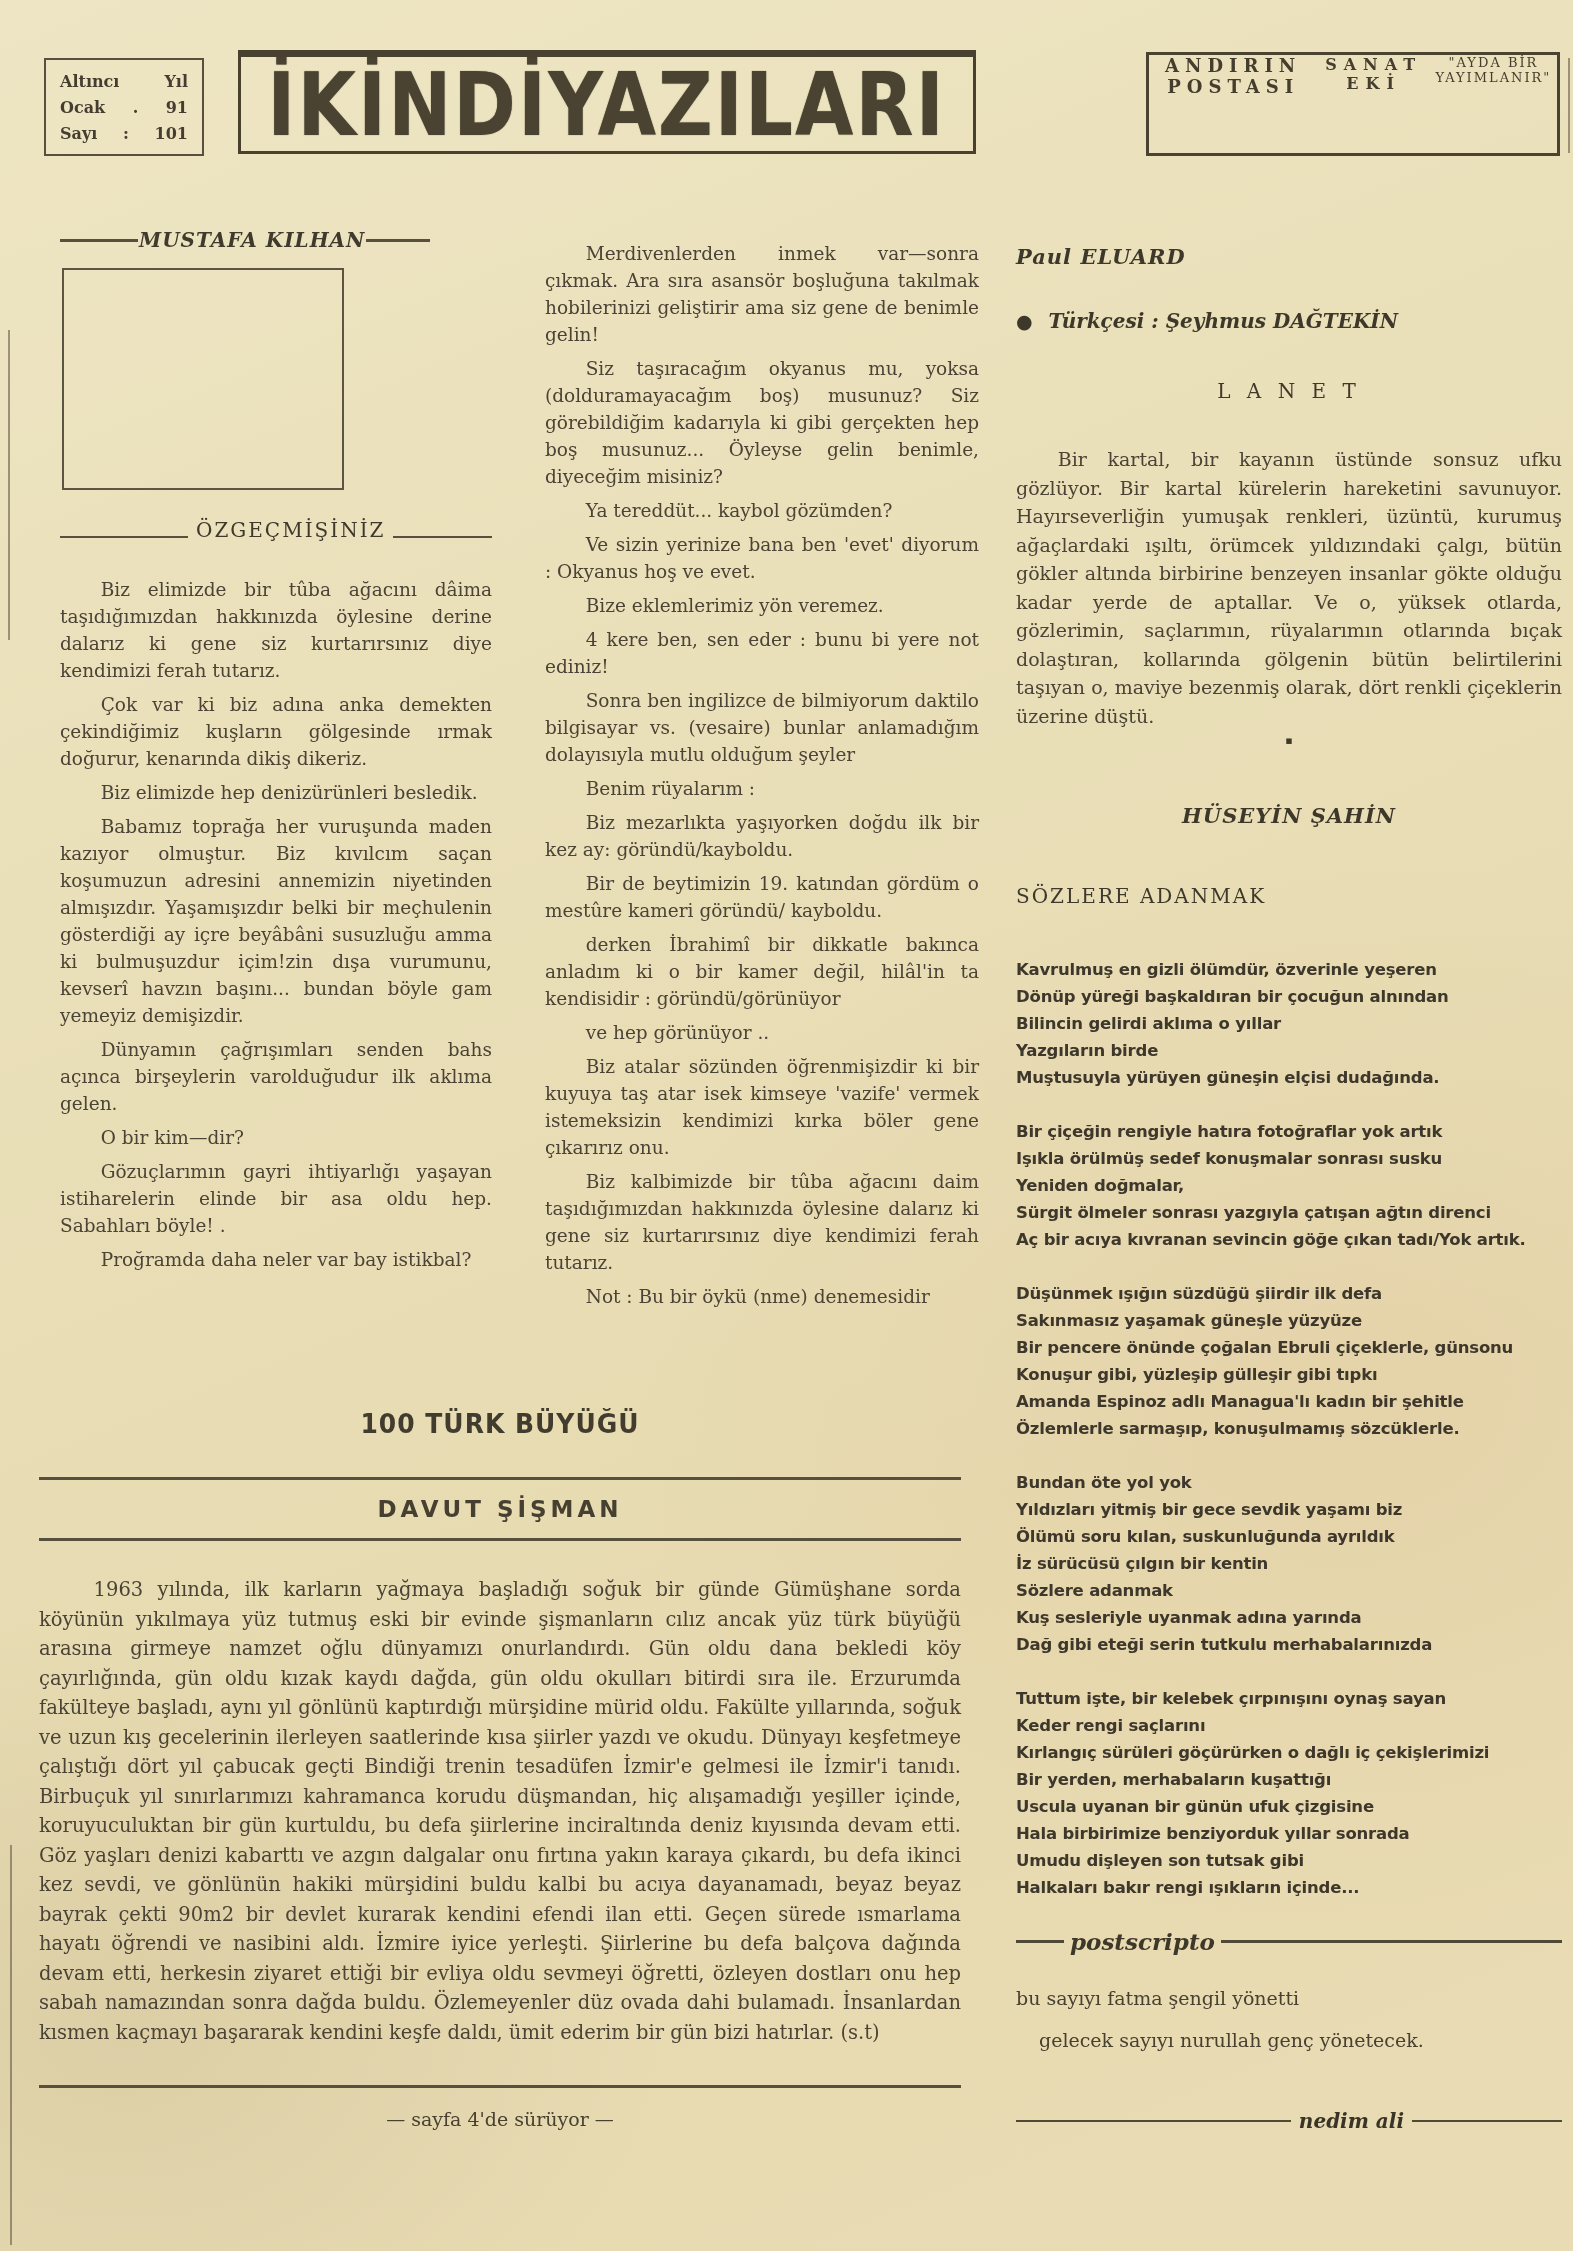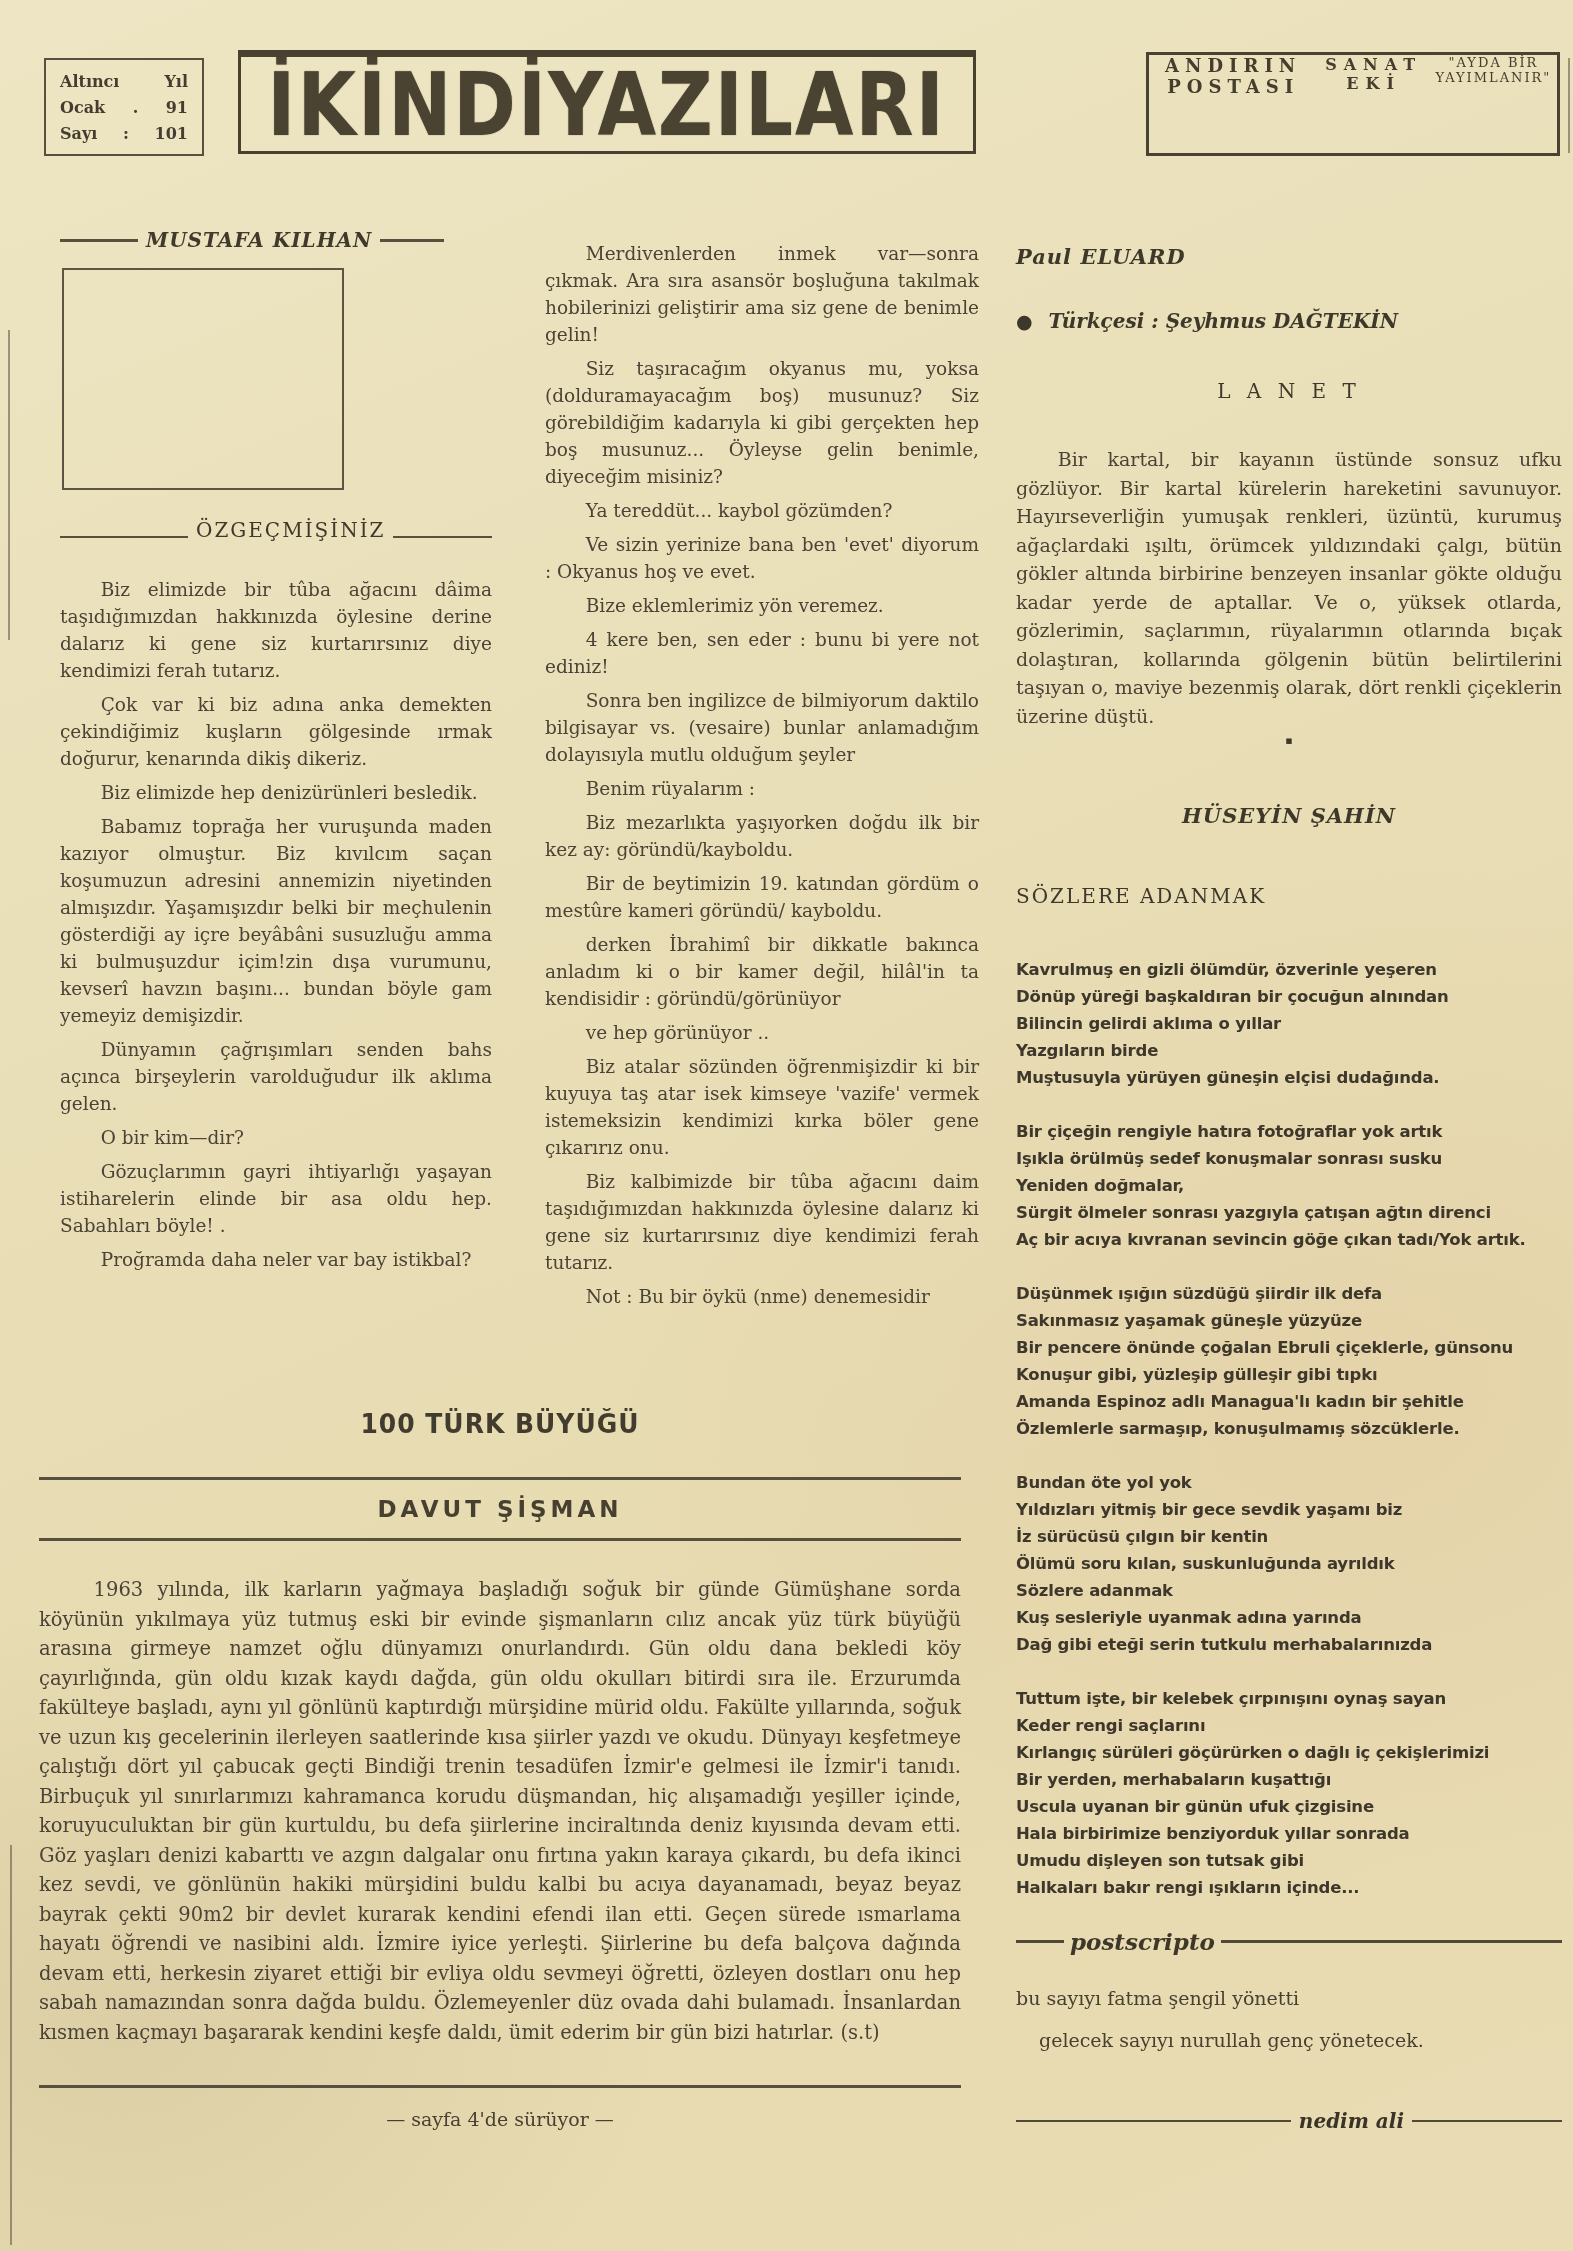--- a/index.html
+++ b/index.html
@@ -37,21 +37,21 @@
     text-align:center;color:#453e2e;
   }
   .info-l1{font-size:18px;letter-spacing:6px;font-weight:bold;}
   .info-l2{font-size:16px;letter-spacing:7px;font-weight:bold;}
   .info-l3{font-size:13px;letter-spacing:2px;}
   
   .para{margin:0 0 7px 0;text-indent:2.2em;text-align:justify;}
   .col-left .para, .col-mid .para{font-size:18.5px;line-height:27px;}
   
   .col-left{position:absolute;left:60px;top:228px;width:432px;}
-  .byline-row{display:flex;align-items:center;gap:8px;}
+  .byline-row{display:flex;align-items:center;gap:1px;}
   .byline-row .rule{height:3px;background:#57503e;}
   .rule-a{width:78px;} .rule-b{width:64px;}
   .author-name{font-size:20px;font-weight:bold;font-style:italic;color:#403a2c;letter-spacing:1px;}
   .photo-box{margin:16px 0 0 2px;width:282px;height:222px;border:2px solid #5d5543;box-sizing:border-box;}
   .ozgecmis-row{display:flex;align-items:flex-end;gap:8px;margin-top:28px;}
   .ozgecmis-row .rule{height:2px;background:#57503e;margin-bottom:4px;}
   .rule-c{width:128px;} .rule-d{flex:1;}
   .section-title{font-size:20px;letter-spacing:2px;color:#3f392b;}
   .col-left .col-body{margin-top:34px;}
   
@@ -209,22 +209,22 @@
           <div class="poem-line">Düşünmek ışığın süzdüğü şiirdir ilk defa</div>
           <div class="poem-line">Sakınmasız yaşamak güneşle yüzyüze</div>
           <div class="poem-line">Bir pencere önünde çoğalan Ebruli çiçeklerle, günsonu</div>
           <div class="poem-line">Konuşur gibi, yüzleşip gülleşir gibi tıpkı</div>
           <div class="poem-line">Amanda Espinoz adlı Managua'lı kadın bir şehitle</div>
           <div class="poem-line">Özlemlerle sarmaşıp, konuşulmamış sözcüklerle.</div>
         </div>
         <div class="stanza">
           <div class="poem-line">Bundan öte yol yok</div>
           <div class="poem-line">Yıldızları yitmiş bir gece sevdik yaşamı biz</div>
+          <div class="poem-line">Ölümü soru kılan, suskunluğunda ayrıldık</div>
           <div class="poem-line">İz sürücüsü çılgın bir kentin</div>
-          <div class="poem-line">Ölümü soru kılan, suskunluğunda ayrıldık</div>
           <div class="poem-line">Sözlere adanmak</div>
           <div class="poem-line">Kuş sesleriyle uyanmak adına yarında</div>
           <div class="poem-line">Dağ gibi eteği serin tutkulu merhabalarınızda</div>
         </div>
         <div class="stanza">
           <div class="poem-line">Tuttum işte, bir kelebek çırpınışını oynaş sayan</div>
           <div class="poem-line">Keder rengi saçlarını</div>
           <div class="poem-line">Kırlangıç sürüleri göçürürken o dağlı iç çekişlerimizi</div>
           <div class="poem-line">Bir yerden, merhabaların kuşattığı</div>
           <div class="poem-line">Uscula uyanan bir günün ufuk çizgisine</div>

